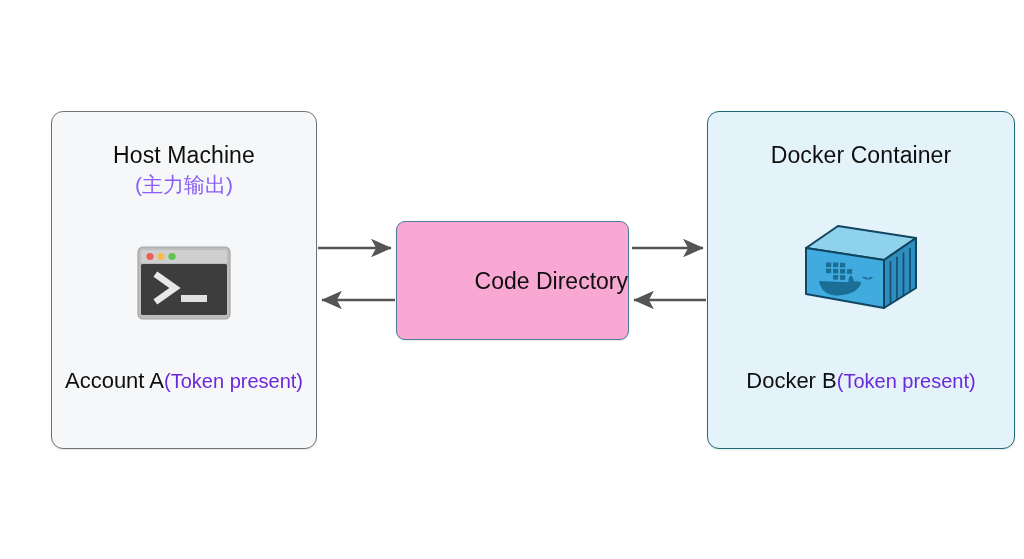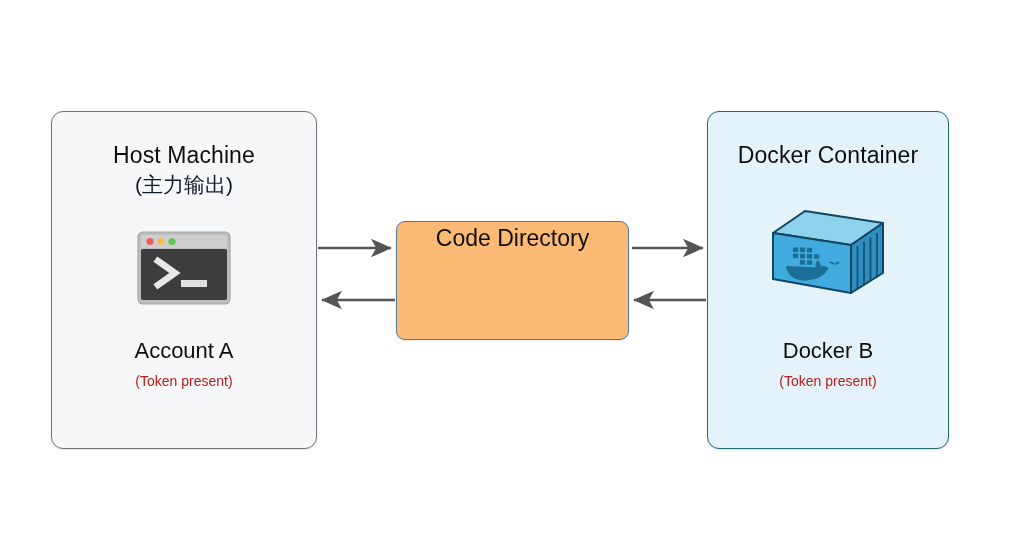--- a/index.html
+++ b/index.html
@@ -38,83 +38,83 @@
     width: 266px;
     height: 338px;
     background: #f5f7f8;
     border: 1.6px solid #6f7377;
     box-shadow: 0 1px 2px rgba(0,0,0,0.10);
   }
 
   .node-docker {
     left: 707px;
     top: 111px;
-    width: 242px;
+    width: 308px;
     height: 338px;
     background: #e4f3fa;
     border: 1.6px solid #1b6b78;
     box-shadow: 0 1px 2px rgba(0,0,0,0.10);
   }
 
   .node-title {
     margin-top: 28px;
     font-size: 23px;
     line-height: 30px;
     letter-spacing: 0.1px;
     color: #0f0f0f;
     white-space: nowrap;
   }
   .node-subtitle {
     font-size: 21px;
     line-height: 29px;
-    color: #0f172a;
+    color: #8b5cf6;
     white-space: nowrap;
   }
 
   .node-icon-wrap {
     flex: 1 1 auto;
     display: flex;
     align-items: center;
     justify-content: center;
     width: 100%;
   }
 
   .node-footer {
     margin-bottom: 52px;
     display: flex;
-    flex-direction: column;
+    flex-direction: row;
     align-items: center;
   }
   .node-account {
     font-size: 22px;
     line-height: 30px;
     color: #0f0f0f;
     white-space: nowrap;
   }
   .node-token {
-    font-size: 14px;
+    font-size: 20px;
     line-height: 30px;
-    color: #b91c1c;
+    color: #6d28d9;
     white-space: nowrap;
   }
 
   
   .node-center {
     position: absolute;
     left: 396px;
     top: 221px;
     width: 233px;
     height: 119px;
     box-sizing: border-box;
-    background: #fdba74;
+    background: #f9a8d4;
     border: 1.8px solid #4a7c9b;
     border-radius: 9px;
     display: flex;
-    flex-direction: row;
-    align-items: flex-start;
+    flex-direction: column;
+    align-items: flex-end;
     justify-content: center;
     box-shadow: 0 1px 2px rgba(0,0,0,0.10);
   }
   .center-line {
     font-size: 23px;
     line-height: 32px;
     color: #0f0f0f;
     white-space: nowrap;
   }
 

